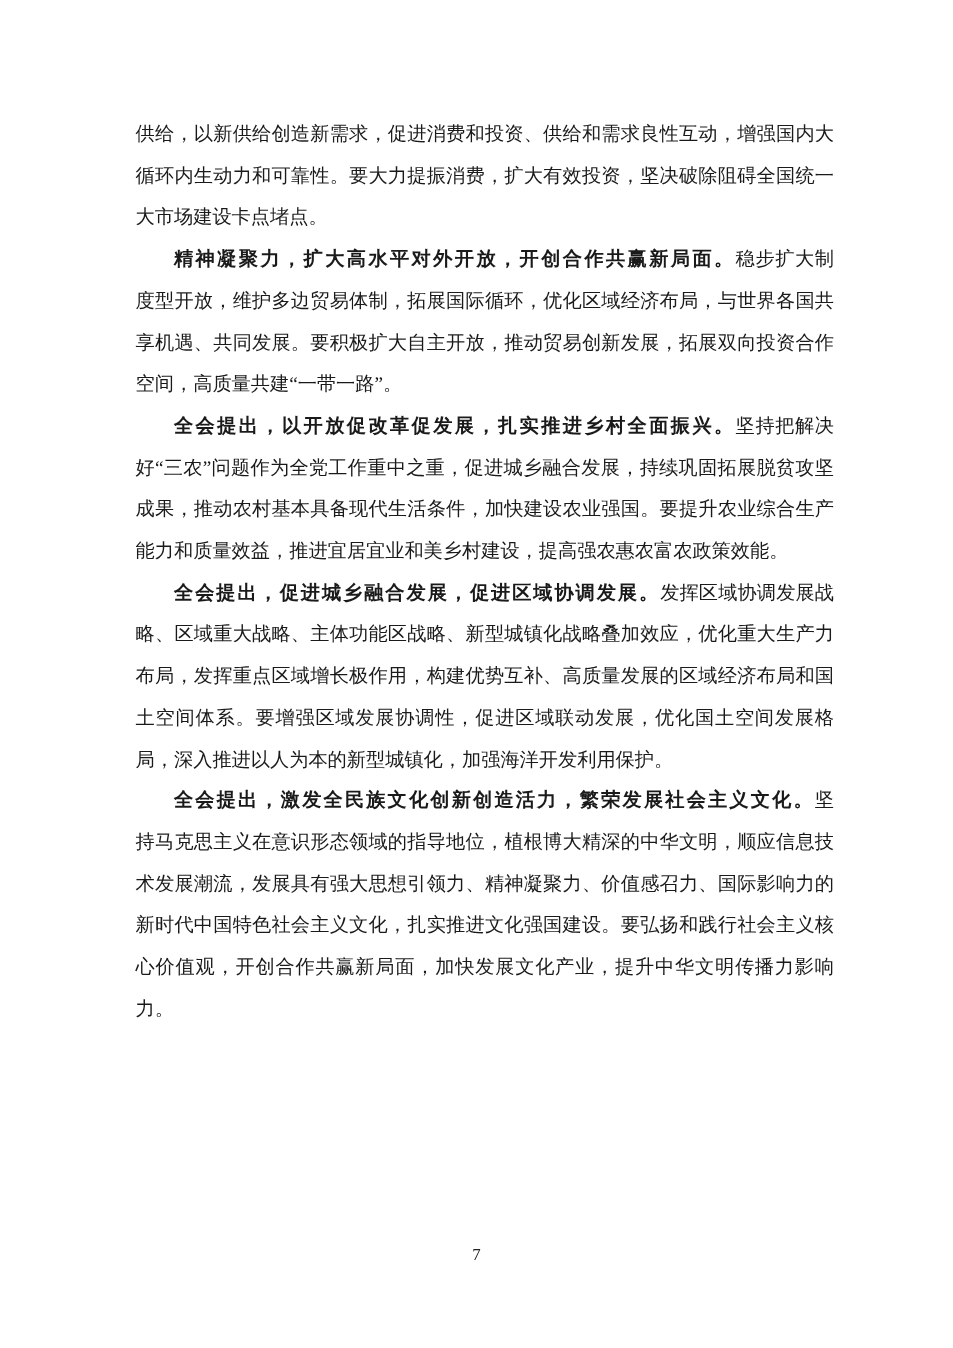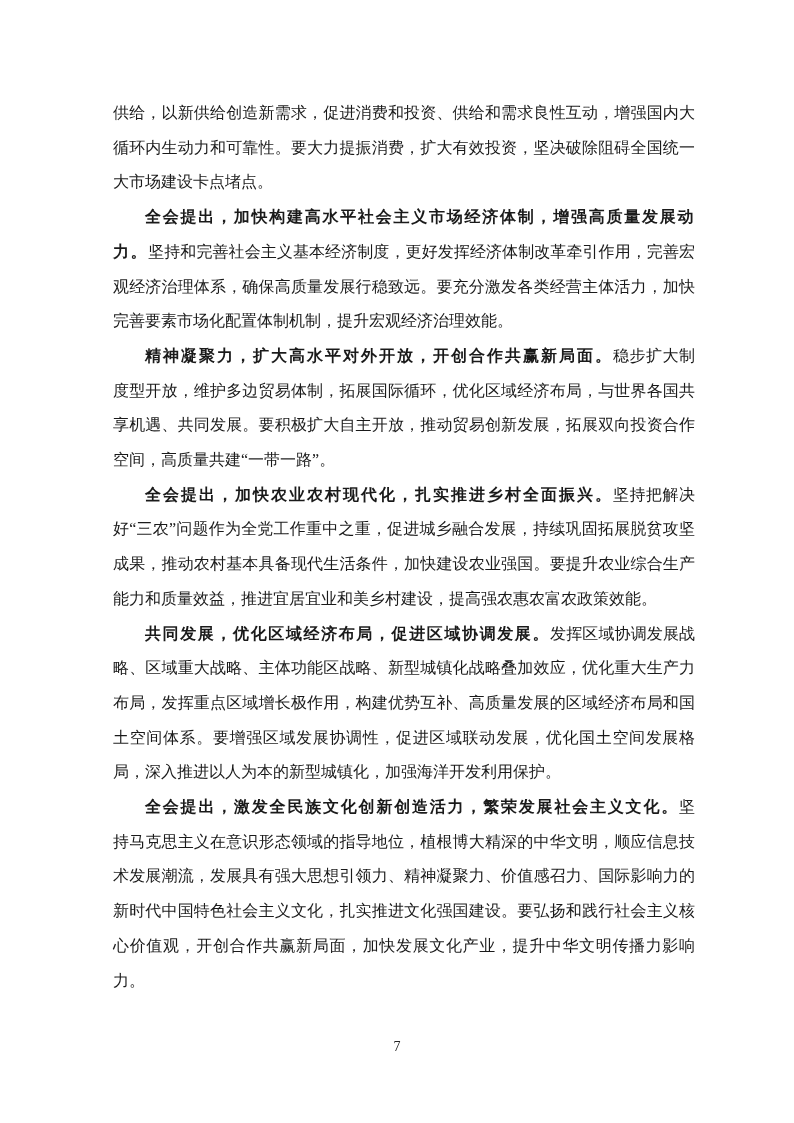--- a/index.html
+++ b/index.html
@@ -51,22 +51,21 @@
     line-height: 18px;
     color: #222222;
   }
 </style>
 </head>
 <body>
 
 <div class="page">
   <div class="content">
     <p class="para no-indent"><span class="lead"></span><span>供给，以新供给创造新需求，促进消费和投资、供给和需求良性互动，增强国内大循环内生动力和可靠性。要大力提振消费，扩大有效投资，坚决破除阻碍全国统一大市场建设卡点堵点。</span></p>
-    <p class="para"><span class="lead">全会提出，加快构建高水平社会主义市场经济体制，增强高质量发展动力。</span><span>坚持和完善社会主义基本经济制度，更好发挥经济体制改革牵引作用，完善宏观经济治理体系，确保高质量发展行稳致远。要充分激发各类经营主体活力，加快完善要素市场化配置体制机制，提升宏观经济治理效能。</span></p>
     <p class="para"><span class="lead">精神凝聚力，扩大高水平对外开放，开创合作共赢新局面。</span><span>稳步扩大制度型开放，维护多边贸易体制，拓展国际循环，优化区域经济布局，与世界各国共享机遇、共同发展。要积极扩大自主开放，推动贸易创新发展，拓展双向投资合作空间，高质量共建“一带一路”。</span></p>
-    <p class="para"><span class="lead">全会提出，加快农业农村现代化，扎实推进乡村全面振兴。</span><span>坚持把解决好“三农”问题作为全党工作重中之重，促进城乡融合发展，持续巩固拓展脱贫攻坚成果，推动农村基本具备现代生活条件，加快建设农业强国。要提升农业综合生产能力和质量效益，推进宜居宜业和美乡村建设，提高强农惠农富农政策效能。</span></p>
-    <p class="para"><span class="lead">共同发展，优化区域经济布局，促进区域协调发展。</span><span>发挥区域协调发展战略、区域重大战略、主体功能区战略、新型城镇化战略叠加效应，优化重大生产力布局，发挥重点区域增长极作用，构建优势互补、高质量发展的区域经济布局和国土空间体系。要增强区域发展协调性，促进区域联动发展，优化国土空间发展格局，深入推进以人为本的新型城镇化，加强海洋开发利用保护。</span></p>
+    <p class="para"><span class="lead">全会提出，以开放促改革促发展，扎实推进乡村全面振兴。</span><span>坚持把解决好“三农”问题作为全党工作重中之重，促进城乡融合发展，持续巩固拓展脱贫攻坚成果，推动农村基本具备现代生活条件，加快建设农业强国。要提升农业综合生产能力和质量效益，推进宜居宜业和美乡村建设，提高强农惠农富农政策效能。</span></p>
+    <p class="para"><span class="lead">全会提出，促进城乡融合发展，促进区域协调发展。</span><span>发挥区域协调发展战略、区域重大战略、主体功能区战略、新型城镇化战略叠加效应，优化重大生产力布局，发挥重点区域增长极作用，构建优势互补、高质量发展的区域经济布局和国土空间体系。要增强区域发展协调性，促进区域联动发展，优化国土空间发展格局，深入推进以人为本的新型城镇化，加强海洋开发利用保护。</span></p>
     <p class="para"><span class="lead">全会提出，激发全民族文化创新创造活力，繁荣发展社会主义文化。</span><span>坚持马克思主义在意识形态领域的指导地位，植根博大精深的中华文明，顺应信息技术发展潮流，发展具有强大思想引领力、精神凝聚力、价值感召力、国际影响力的新时代中国特色社会主义文化，扎实推进文化强国建设。要弘扬和践行社会主义核心价值观，开创合作共赢新局面，加快发展文化产业，提升中华文明传播力影响力。</span></p>
   </div>
   <div class="footer">
     <span>7</span>
   </div>
 </div>
 
 </body></html>

